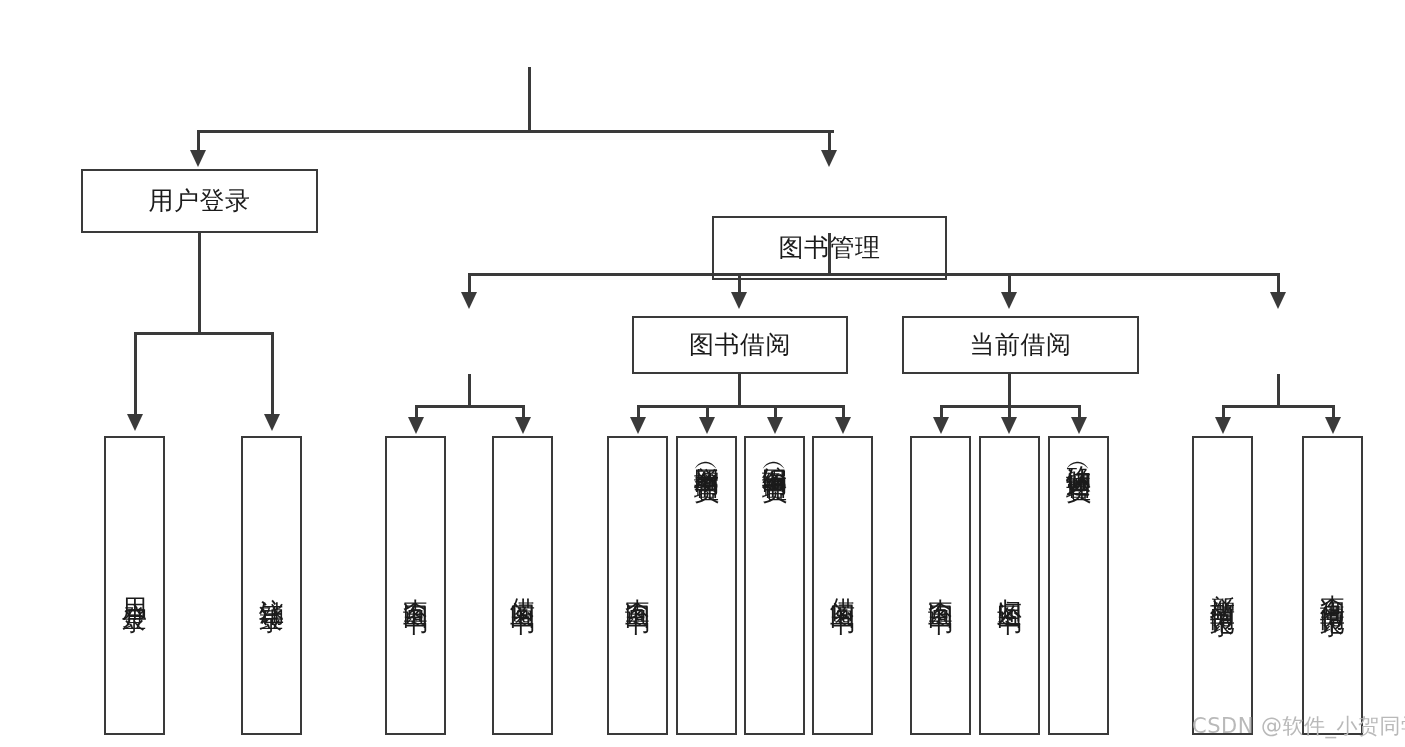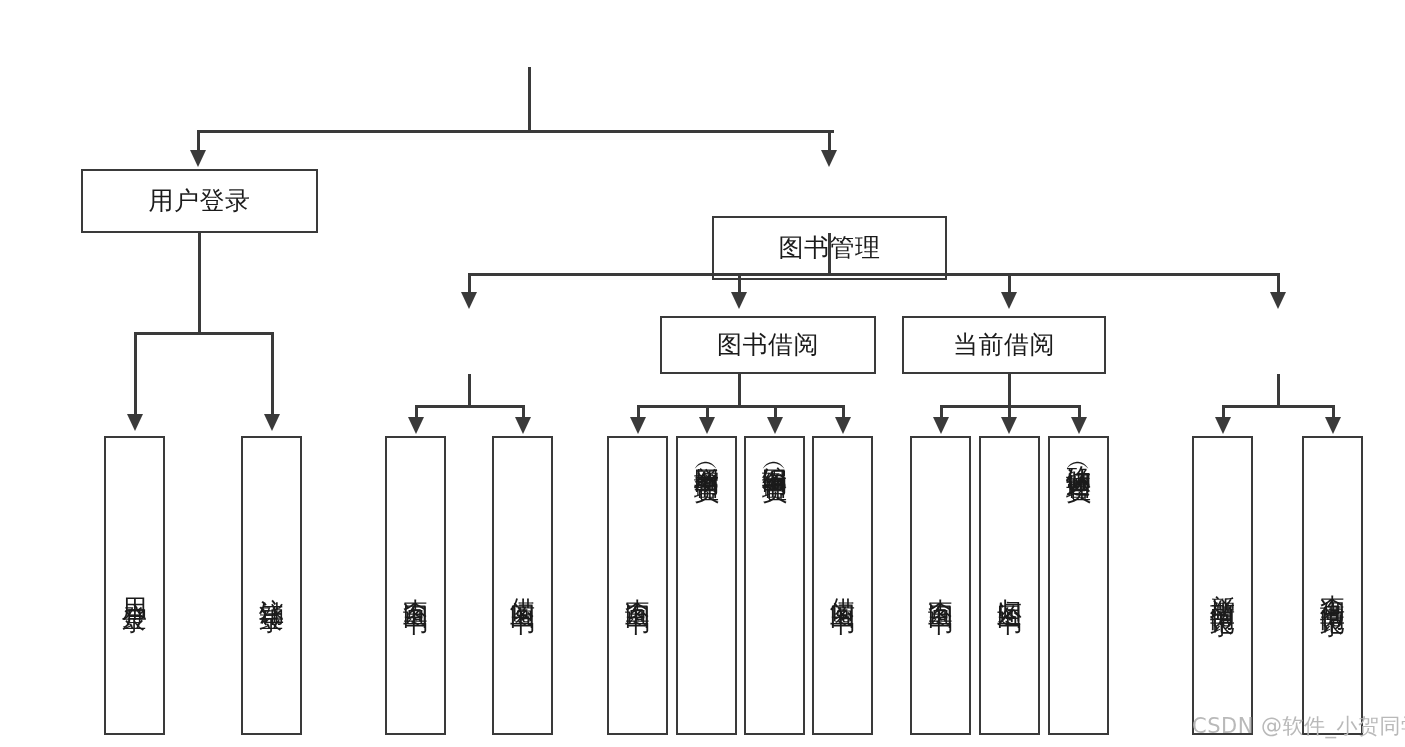--- a/index.html
+++ b/index.html
@@ -114,24 +114,24 @@
   <div class="edge h" style="left:468px; top:273px; width:812px; height:3px;"></div>
   <div class="edge v" style="left:468px; top:273px; width:3px; height:22px;"></div>
   <div class="arrow" style="left:461px; top:292px;"></div>
   <div class="edge v" style="left:738px; top:273px; width:3px; height:22px;"></div>
   <div class="arrow" style="left:731px; top:292px;"></div>
   <div class="edge v" style="left:1008px; top:273px; width:3px; height:22px;"></div>
   <div class="arrow" style="left:1001px; top:292px;"></div>
   <div class="edge v" style="left:1277px; top:273px; width:3px; height:22px;"></div>
   <div class="arrow" style="left:1270px; top:292px;"></div>
 
-  <div class="node horiz" style="left:632px; top:316px; width:216px; height:58px;margin-left:28px;">
+  <div class="node horiz" style="left:632px; top:316px; width:216px; height:58px;">
     <span class="lbl">图书借阅</span>
   </div>
-  <div class="node horiz" style="left:902px; top:316px; width:204px; height:58px;">
+  <div class="node horiz" style="left:902px; top:316px; width:237px; height:58px;">
     <span class="lbl">当前借阅</span>
   </div>
 
   <div class="edge v" style="left:468px; top:374px; width:3px; height:34px;"></div>
   <div class="edge h" style="left:415px; top:405px; width:110px; height:3px;"></div>
   <div class="edge v" style="left:415px; top:405px; width:3px; height:15px;"></div>
   <div class="arrow" style="left:408px; top:417px;"></div>
   <div class="edge v" style="left:522px; top:405px; width:3px; height:15px;"></div>
   <div class="arrow" style="left:515px; top:417px;"></div>
 

